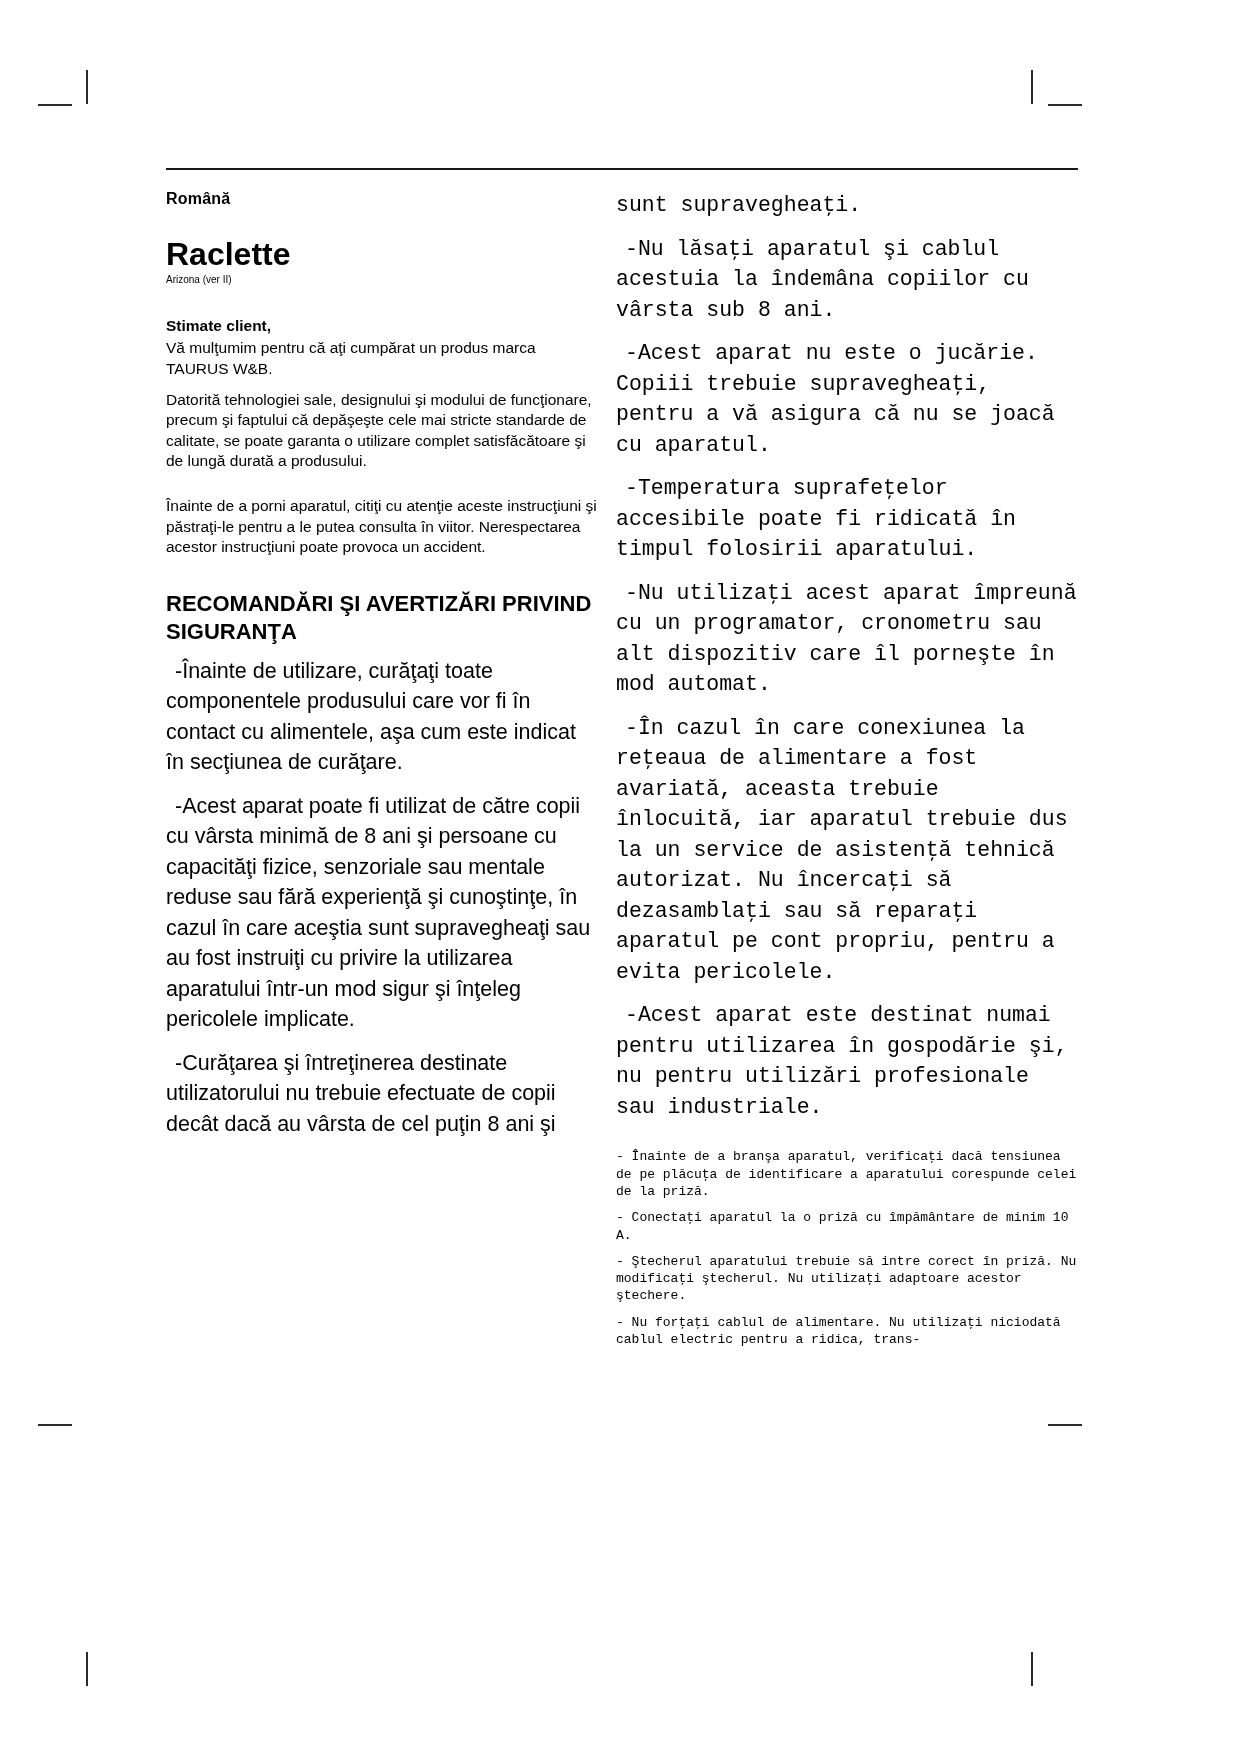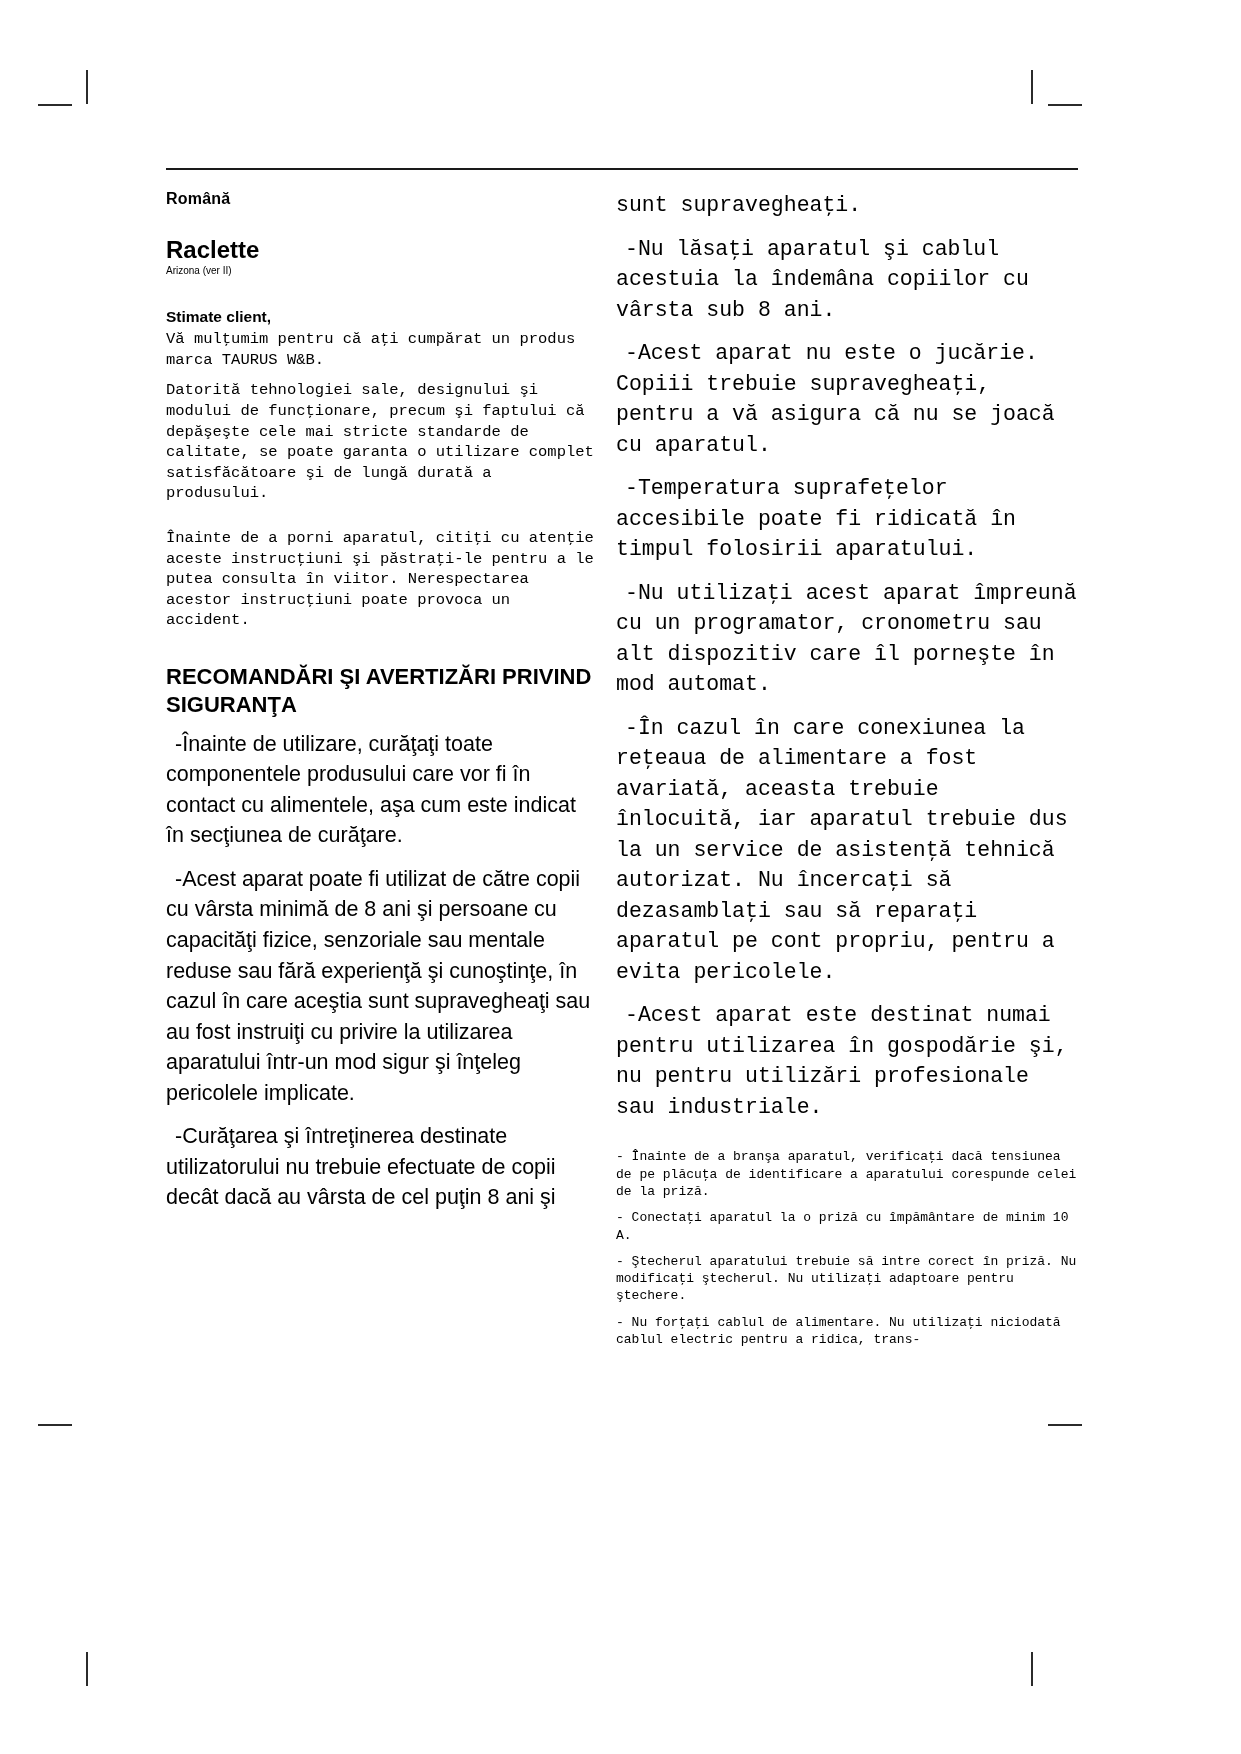--- a/index.html
+++ b/index.html
@@ -63,21 +63,21 @@
 
   
   .lang-title {
     font-size: 16px;
     font-weight: bold;
     letter-spacing: 0.2px;
     margin: 0 0 28px 0;
     line-height: 1.1;
   }
   .product-title {
-    font-size: 24px;
+    font-size: 32px;
     font-weight: bold;
     margin: 0 0 2px 0;
     line-height: 1.15;
   }
   .product-sub {
     font-size: 10px;
     font-weight: normal;
     margin: 0 0 30px 0;
     line-height: 1.2;
   }
@@ -85,21 +85,20 @@
     font-size: 15.5px;
     font-weight: bold;
     margin: 0 0 1px 0;
     line-height: 1.35;
   }
   .small-para {
     font-size: 15.5px;
     line-height: 1.33;
     margin: 0 0 10px 0;
     text-align: left;
-    font-family: Liberation Mono, monospace;
   }
   .gap-para { margin-top: 24px; }
 
   .section-head {
     font-size: 22px;
     font-weight: bold;
     line-height: 1.27;
     margin: 32px 0 10px 0;
   }
 
@@ -167,20 +166,20 @@
       <p class="big-para">-Nu lăsaţi aparatul şi cablul acestuia la îndemâna copiilor cu vârsta sub 8 ani.</p>
       <p class="big-para">-Acest aparat nu este o jucărie. Copiii trebuie supravegheaţi, pentru a vă asigura că nu se joacă cu aparatul.</p>
       <p class="big-para">-Temperatura suprafeţelor accesibile poate fi ridicată în timpul folosirii aparatului.</p>
       <p class="big-para">-Nu utilizaţi acest aparat împreună cu un programator, cronometru sau alt dispozitiv care îl porneşte în mod automat.</p>
       <p class="big-para">-În cazul în care conexiunea la reţeaua de alimentare a fost avariată, aceasta trebuie înlocuită, iar aparatul trebuie dus la un service de asistenţă tehnică autorizat. Nu încercaţi să dezasamblaţi sau să reparaţi aparatul pe cont propriu, pentru a evita pericolele.</p>
       <p class="big-para">-Acest aparat este destinat numai pentru utilizarea în gospodărie şi, nu pentru utilizări profesionale sau industriale.</p>
 
       <div class="foot-block">
         <p class="foot-note">- Înainte de a branşa aparatul, verificaţi dacă tensiunea de pe plăcuţa de identificare a aparatului corespunde celei de la priză.</p>
         <p class="foot-note">- Conectaţi aparatul la o priză cu împământare de minim 10 A.</p>
-        <p class="foot-note">- Ştecherul aparatului trebuie să intre corect în priză. Nu modificaţi ştecherul. Nu utilizaţi adaptoare pentru ştechere.</p>
+        <p class="foot-note">- Ştecherul aparatului trebuie să intre corect în priză. Nu modificaţi ştecherul. Nu utilizaţi adaptoare acestor ştechere.</p>
         <p class="foot-note">- Nu forţaţi cablul de alimentare. Nu utilizaţi niciodată cablul electric pentru a ridica, trans-</p>
       </div>
 
     </div>
 
   </div>
 </div>
 
 </body></html>

